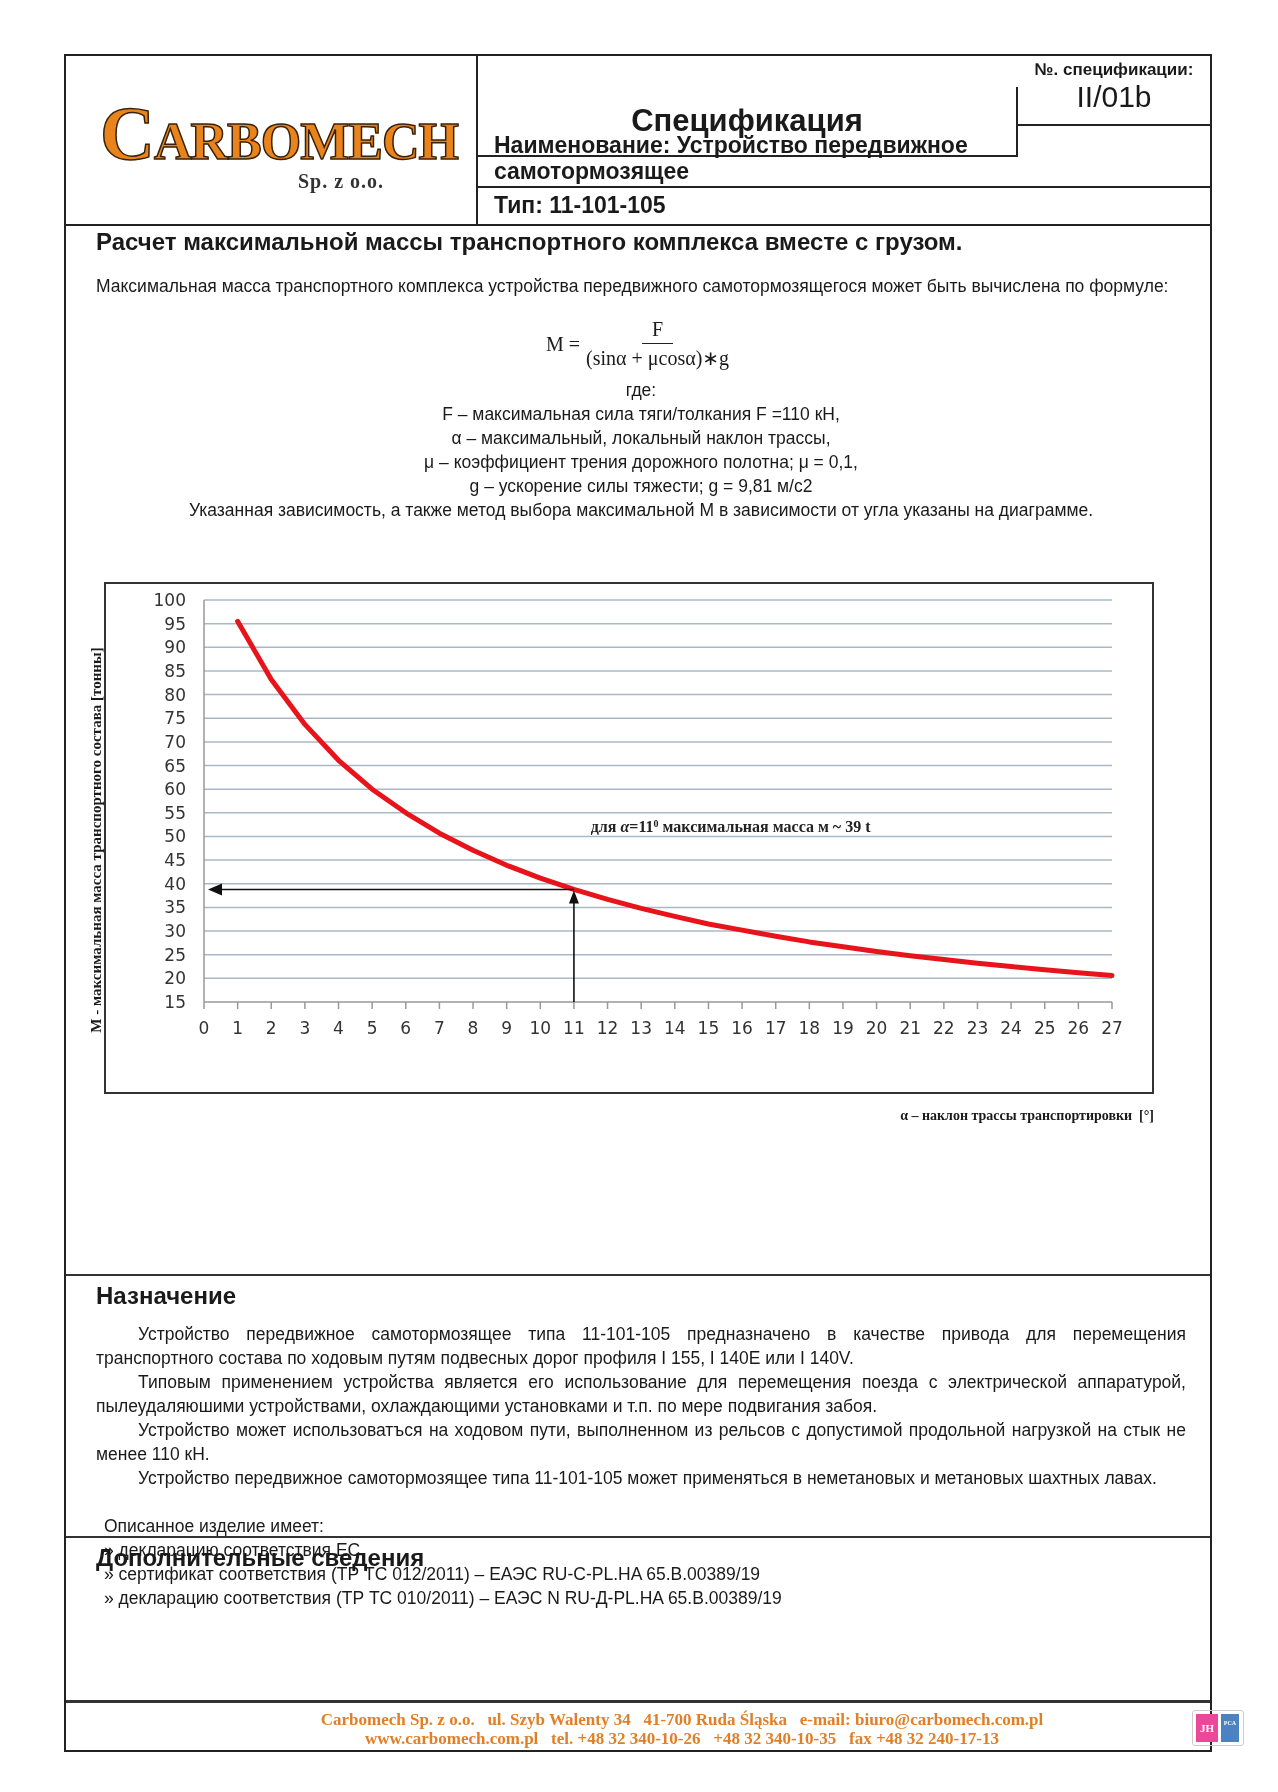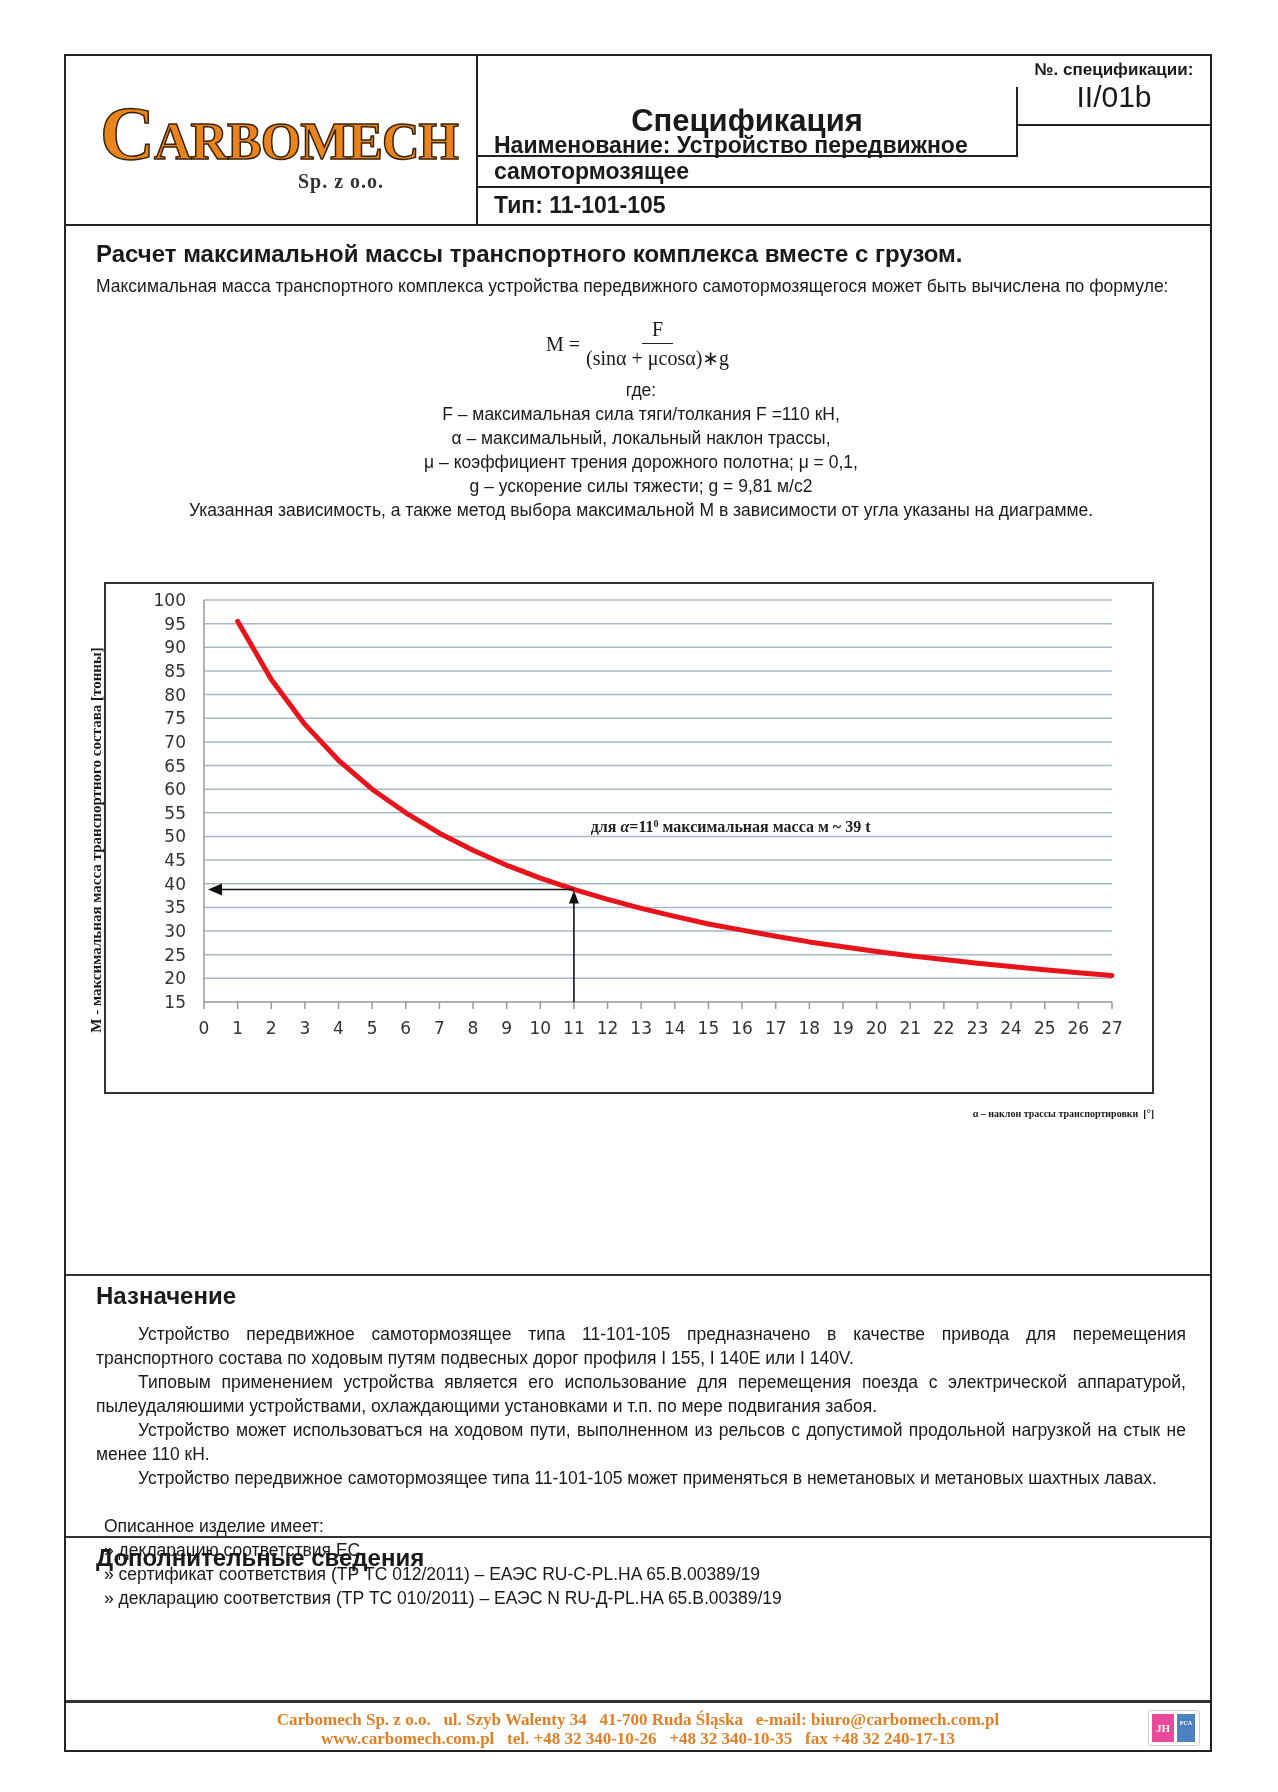--- a/index.html
+++ b/index.html
@@ -19,21 +19,21 @@
   .type-cell{position:absolute;left:412px;top:134px;width:732px;height:34px;font-weight:bold;font-size:23px;padding:2px 16px;box-sizing:border-box;}
   .sec-title{position:absolute;left:30px;font-weight:bold;font-size:24px;}
   .para{position:absolute;left:30px;width:1090px;font-size:17.5px;line-height:24px;}
   .formula{position:absolute;left:480px;top:262px;font-family:"Liberation Serif",serif;font-size:20px;display:flex;align-items:center;}
   .frac{display:inline-flex;flex-direction:column;align-items:center;margin-left:6px;}
   .frac .num{padding:0 10px 2px;border-bottom:1.5px solid #222;}
   .frac .den{padding-top:2px;}
   .chart-wrap{position:absolute;left:38px;top:526px;width:1070px;height:560px;}
   .chart-frame{position:absolute;left:0;top:0;width:1050px;height:512px;border:2px solid #333;box-sizing:border-box;background:#fff;}
   .divider{position:absolute;left:0;width:1144px;height:0;border-top:2px solid #333;}
-  .foot{position:absolute;left:0;top:1650px;width:1144px;height:44px;text-align:center;font-family:"Liberation Serif",serif;font-weight:bold;font-size:17px;color:#e07f26;line-height:19px;}
+  .foot{position:absolute;left:0;top:1650px;width:1144px;height:44px;text-align:center;font-family:"Liberation Serif",serif;font-weight:bold;font-size:17px;color:#e07f26;line-height:19px;padding-left:44px;}
   .cert{position:absolute;right:10px;top:4px;width:52px;height:36px;border:1px solid #ccc;border-radius:3px;display:flex;gap:3px;padding:3px;box-sizing:border-box;}
   .cert .a{width:22px;background:#ec4899;color:#fff;font-size:11px;display:flex;align-items:center;justify-content:center;font-family:"Liberation Serif",serif;}
   .cert .b{width:18px;background:#4c82c2;color:#fff;font-size:6px;text-align:center;}
   .indent{text-indent:42px;}
 </style>
 </head>
 <body>
 
 <div class="page">
 
@@ -47,21 +47,21 @@
       <div class="spec-label">№. спецификации:</div>
       <div class="spec-value">II/01b</div>
     </div>
     <div class="name-cell">
       <div>Наименование: Устройство передвижное</div>
       <div>самотормозящее</div>
     </div>
     <div class="type-cell">Тип: 11-101-105</div>
   </div>
 
-  <div class="sec-title" style="top:184px;">Расчет максимальной массы транспортного комплекса вместе с грузом.</div>
+  <div class="sec-title" style="top:172px;">Расчет максимальной массы транспортного комплекса вместе с грузом.</div>
   <div class="para" style="top:218px;">Максимальная масса транспортного комплекса устройства передвижного самотормозящегося может быть вычислена по формуле:</div>
   <div class="formula">
     <span>M =</span>
     <span class="frac">
       <span class="num">F</span>
       <span class="den">(sinα + μcosα)∗g</span>
     </span>
   </div>
   <div class="para" style="top:322px;text-align:center;">
     <div>где:</div>
@@ -170,21 +170,21 @@
           <text x="1006" y="450" text-anchor="middle" font-size="17" fill="#333" font-family="DejaVu Sans, sans-serif">27</text>
           <polyline points="131.6,37.3 165.3,95.5 198.9,140.4 232.5,176.3 266.1,205.2 299.8,228.8 333.4,249.2 367.0,266.2 400.7,281.3 434.3,294.1 467.9,305.4 501.6,315.4 535.2,324.4 568.8,332.4 602.4,340.0 636.1,346.1 669.7,352.3 703.3,357.9 737.0,362.7 770.6,367.4 804.2,371.7 837.9,375.4 871.5,379.2 905.1,382.5 938.7,385.8 972.4,388.7 1006.0,391.5" fill="none" stroke="#e8141b" stroke-width="5" stroke-linejoin="round" stroke-linecap="round"></polyline>
           <line x1="467.9259259259259" x2="467.9259259259259" y1="418" y2="317.44" stroke="#111" stroke-width="1.6"></line>
           <polygon points="462.9259259259259,319.44 472.9259259259259,319.44 467.9259259259259,306.44" fill="#111"></polygon>
           <line x1="467.9259259259259" x2="114" y1="305.44" y2="305.44" stroke="#111" stroke-width="1.6"></line>
           <polygon points="116,299.44 116,311.44 102,305.44" fill="#111"></polygon>
           <text x="484.74074074074076" y="247.74117647058824" font-size="16" font-weight="bold" fill="#222" font-family="Liberation Serif, serif"><tspan>для </tspan><tspan font-style="italic">α</tspan><tspan>=11</tspan><tspan baseline-shift="super" font-size="10">0</tspan><tspan> максимальная масса м ~ 39 t</tspan></text>
         </svg>
     </div>
     <div id="ylabel" style="position:absolute;left:-32px;top:258px;transform:translate(-50%,-50%) rotate(-90deg);transform-origin:center;white-space:nowrap;font-family:'Liberation Serif',serif;font-weight:bold;font-size:15px;margin-left:24px;">М - максимальная масса транспортного состава   [тонны]</div>
-    <div style="position:absolute;right:20px;top:526px;font-family:'Liberation Serif',serif;font-weight:bold;font-size:10px;white-space:pre;">α – наклон трассы транспортировки  [°]</div>
+    <div style="position:absolute;right:20px;top:526px;font-family:'Liberation Serif',serif;font-weight:bold;font-size:14px;white-space:pre;">α – наклон трассы транспортировки  [°]</div>
   </div>
 
   <div class="divider" style="top:1218px;"></div>
 
   <div class="sec-title" style="top:1226px;text-align:center;">Назначение</div>
   <div class="para" style="top:1266px;text-align:justify;">
     <div class="indent">Устройство передвижное самотормозящее типа 11-101-105   предназначено в качестве привода для перемещения транспортного состава по ходовым путям подвесных дорог профиля  I 155, I 140E или I 140V.</div>
     <div class="indent">Типовым применением устройства является его использование для перемещения поезда с электрической аппаратурой, пылеудаляюшими устройствами, охлаждающими установками и т.п. по мере подвигания забоя.</div>
     <div class="indent">Устройство может использоватъся на ходовом пути, выполненном из рельсов с допустимой продольной нагрузкой на стык не менее 110 кН.</div>
     <div class="indent">Устройство передвижное самотормозящее типа 11-101-105  может применяться в неметановых и метановых шахтных лавах.</div>

